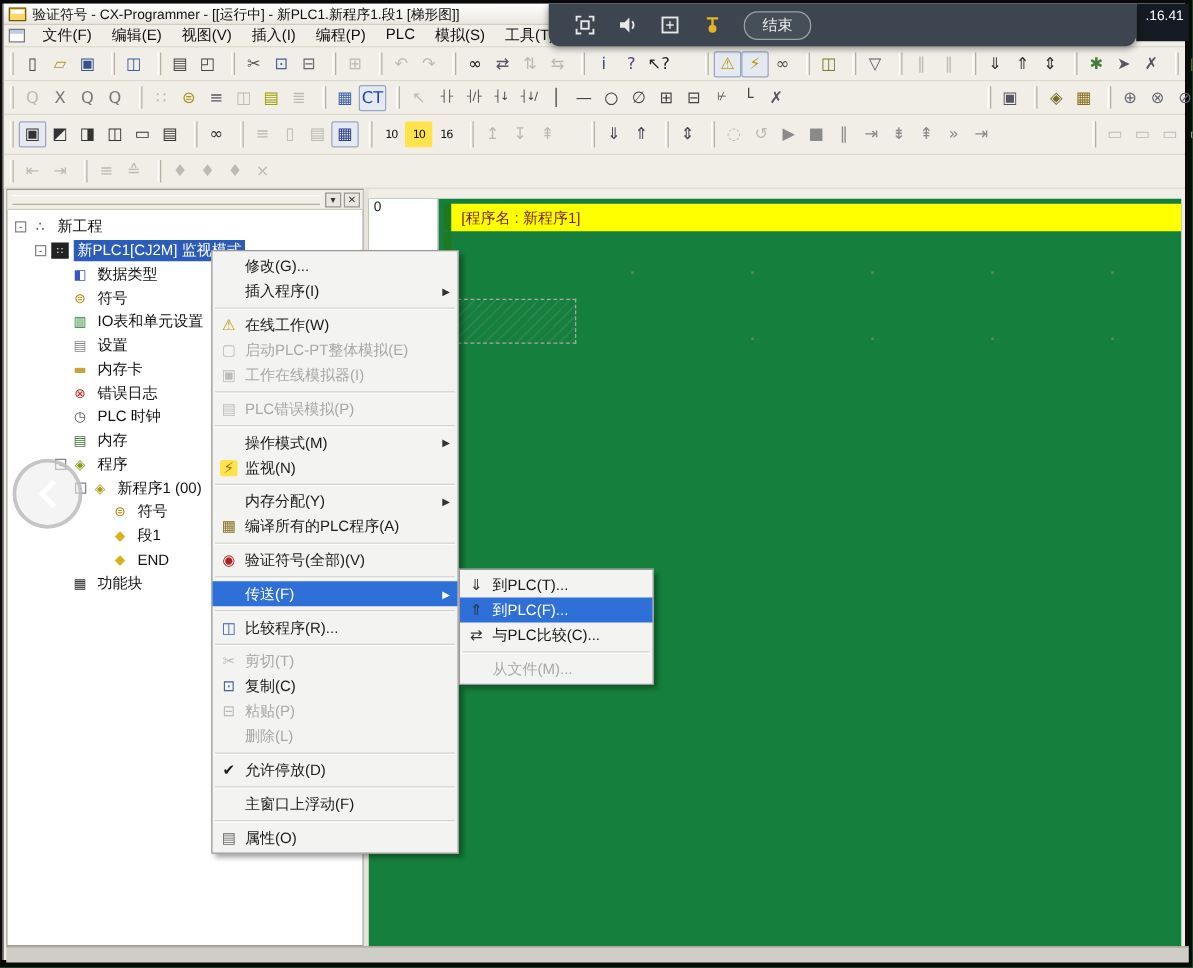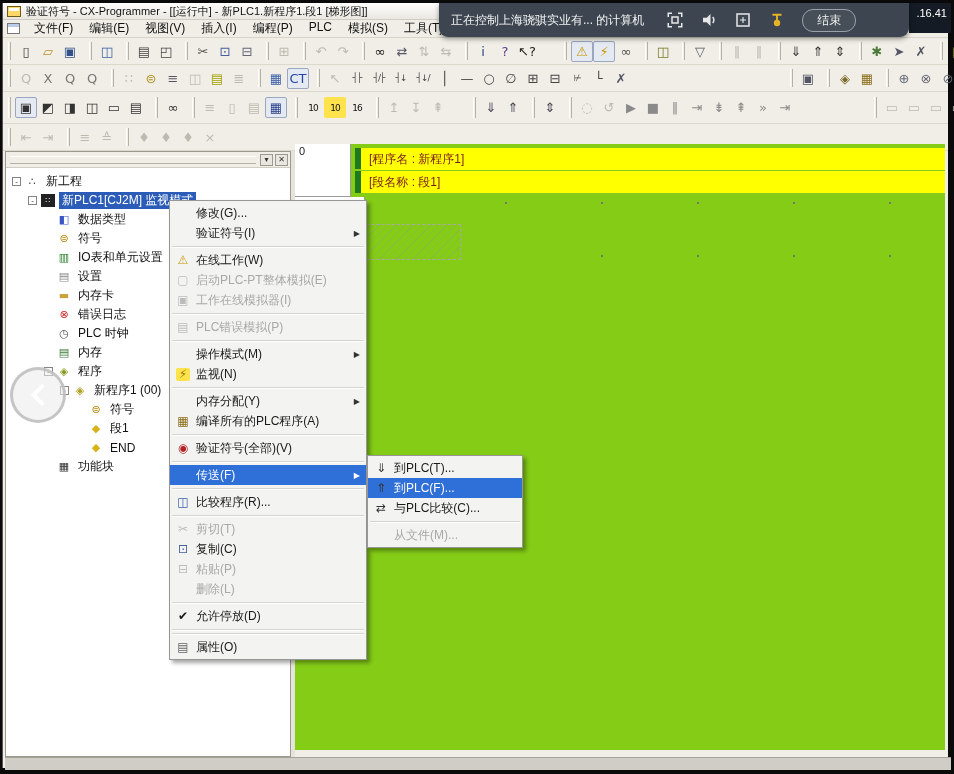--- a/index.html
+++ b/index.html
@@ -37,21 +37,21 @@
   .tree { padding-top:4px; font-size:12px; color:#111; position:relative; }
   .trow { height:19px; display:flex; align-items:center; white-space:nowrap; }
   .texp { width:9px; height:9px; border:1px solid #848484; background:#fff; font-size:8px; line-height:7px; text-align:center; color:#333; margin-right:4px; flex:none; }
   .ticon { width:14px; height:13px; display:flex; align-items:center; justify-content:center; font-size:11px; margin-right:4px; flex:none; font-family:"DejaVu Sans",sans-serif; }
   .tlabel { padding:0 3px; }
   .tlabel.sel { background:#2b5cb8; color:#fff; }
 
   .splitter { position:absolute; left:288px; top:148px; width:4px; height:606px; background:#e6e4da; }
 
   
-  .ladder { position:absolute; left:292px; top:141px; width:650px; height:606px; background:#84cc16; overflow:hidden; }
+  .ladder { position:absolute; left:292px; top:156px; width:650px; height:606px; background:#15803d; overflow:hidden; }
   .gutter1 { position:absolute; left:0; top:0; width:56px; height:53px; border-right:1px solid #9a9a9a; border-bottom:1px solid #9a9a9a; background:#fff; }
   .rung-num { font-size:11px; color:#222; padding:1px 0 0 4px; }
   .gutter2 { position:absolute; left:0; top:53px; width:70px; height:37px; border-right:1px solid #9a9a9a; border-bottom:1px solid #9a9a9a; background:#fff; }
   .greenbar { position:absolute; left:60px; width:6px; background:#1f7a1f; }
   .yrow { position:absolute; left:66px; right:0; height:22px; background:#ffff00; color:#7b1d1d; font-size:12px; line-height:22px; padding-left:8px; white-space:nowrap; }
   .cursor-mark { position:absolute; left:57px; top:66px; font-size:9px; color:#111; }
   .hatch { position:absolute; left:66px; top:80px; width:100px; height:36px; border:1px dashed #a8a8a8; background:repeating-linear-gradient(135deg, rgba(150,150,150,0.25) 0 1px, transparent 1px 6px); }
   .dot { position:absolute; width:2px; height:2px; background:#777; }
 
   
@@ -415,21 +415,20 @@
         </div>
       </div>
   </div>
 
   <div class="splitter"></div>
 
   <div class="ladder">
     <div class="greenbar" style="top:4px; height:21px;"></div>
     <div class="greenbar" style="top:27px; height:22px;"></div>
     <div class="yrow" style="top:4px;">[程序名 :  新程序1]</div>
-    <div class="yrow" style="top:27px;">[段名称 :  段1]</div>
     <div class="gutter1">
       <div class="rung-num">0</div>
     </div>
     <div class="gutter2"></div>
     <div class="cursor-mark">▶</div>
     <div class="hatch"></div>
     <div id="grid-dots">
         <div class="dot" style="left: 210px; top: 58px;"></div>
         <div class="dot" style="left: 306px; top: 58px;"></div>
         <div class="dot" style="left: 402px; top: 58px;"></div>
@@ -442,21 +441,21 @@
       </div>
   </div>
 
   <div class="cmenu ctx" id="context-menu">
       <div class="cm-item">
         <span class="cm-ico"></span>
         <span class="cm-label">修改(G)...</span>
       </div>
       <div class="cm-item">
         <span class="cm-ico"></span>
-        <span class="cm-label">验证符号(I)</span>
+        <span class="cm-label">插入程序(I)</span>
         <span class="cm-arrow">▶</span>
       </div>
       <div class="cm-sep"></div>
       <div class="cm-item">
         <span class="cm-ico" style="color: rgb(199, 150, 0);">⚠</span>
         <span class="cm-label">在线工作(W)</span>
       </div>
       <div class="cm-item disabled">
         <span class="cm-ico">▢</span>
         <span class="cm-label">启动PLC-PT整体模拟(E)</span>
@@ -522,20 +521,24 @@
       <div class="cm-item disabled">
         <span class="cm-ico"></span>
         <span class="cm-label">删除(L)</span>
       </div>
       <div class="cm-sep"></div>
       <div class="cm-item">
         <span class="cm-ico">✔</span>
         <span class="cm-label">允许停放(D)</span>
       </div>
       <div class="cm-sep"></div>
+      <div class="cm-item">
+        <span class="cm-ico"></span>
+        <span class="cm-label">主窗口上浮动(F)</span>
+      </div>
       <div class="cm-sep"></div>
       <div class="cm-item">
         <span class="cm-ico" style="color: rgb(102, 102, 102);">▤</span>
         <span class="cm-label">属性(O)</span>
       </div>
     </div>
   <div class="cmenu sub" id="transfer-submenu">
       <div class="cm-item">
         <span class="cm-ico" style="color: rgb(51, 51, 51);">⇓</span>
         <span class="cm-label">到PLC(T)...</span>
@@ -549,21 +552,20 @@
         <span class="cm-label">与PLC比较(C)...</span>
       </div>
       <div class="cm-sep"></div>
       <div class="cm-item disabled">
         <span class="cm-ico"></span>
         <span class="cm-label">从文件(M)...</span>
       </div>
     </div>
 
   <div class="remote">
-    <span class="remote-text">正在控制上海骁骐实业有... 的计算机</span>
     <span class="r-ico">
       <svg width="18" height="18" viewBox="0 0 24 24" fill="none" stroke="#e8e8e8" stroke-width="2">
           <path d="M3 8V3h5M16 3h5v5M21 16v5h-5M8 21H3v-5"></path>
           <rect x="8" y="8" width="8" height="8"></rect>
         </svg>
     </span>
     <span class="r-ico">
       <svg width="18" height="18" viewBox="0 0 24 24" fill="#e8e8e8">
           <polygon points="4,9 9,9 14,4 14,20 9,15 4,15"></polygon>
           <path d="M17 8 q3 4 0 8" stroke="#e8e8e8" stroke-width="2" fill="none"></path>

